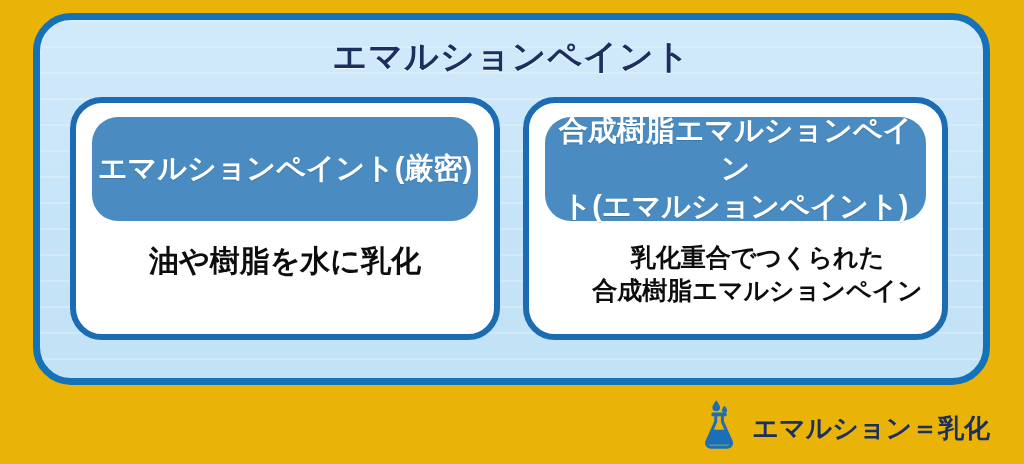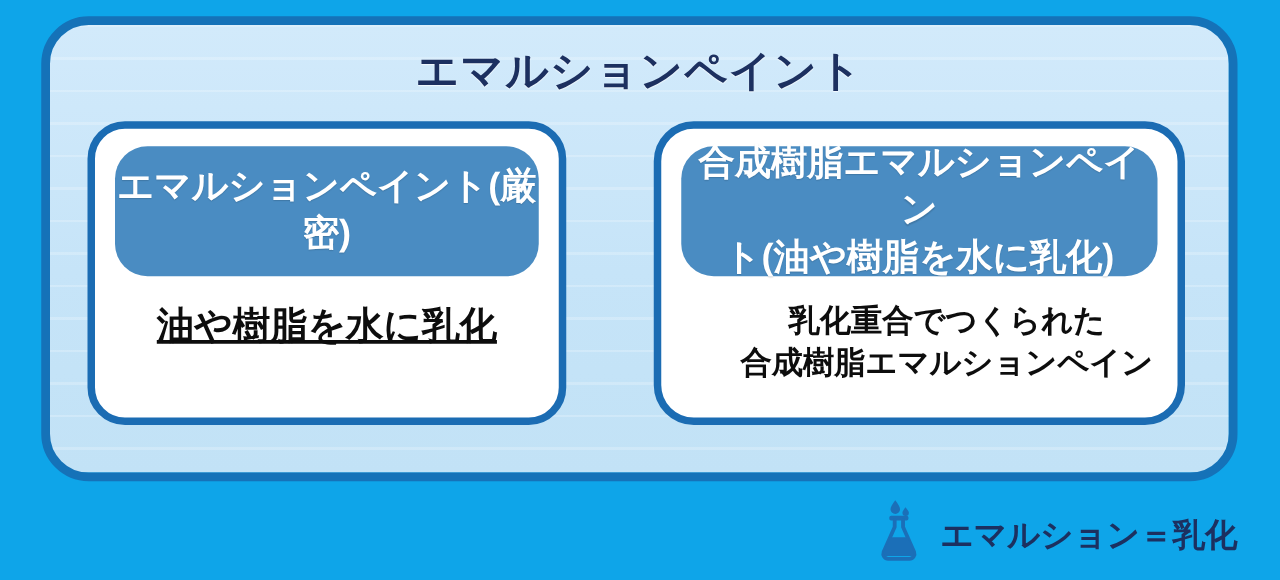--- a/index.html
+++ b/index.html
@@ -5,21 +5,21 @@
   html, body {
     margin: 0;
     padding: 0;
     background: #ffffff;
     font-family: "Liberation Sans", sans-serif;
   }
   .stage {
     position: relative;
     width: 1024px;
     height: 464px;
-    background: #0ea5e9;
+    background: #eab308;
     overflow: hidden;
   }
   
   .outer-box {
     position: absolute;
     left: 33px;
     top: 13px;
     width: 957px;
     height: 372px;
     box-sizing: border-box;
@@ -46,21 +46,21 @@
   
   .card {
     position: absolute;
     top: 77px;
     height: 243px;
     box-sizing: border-box;
     background: #ffffff;
     border: 6px solid #1b6cb3;
     border-radius: 32px;
   }
-  .card-left  { left: 30px;  width: 383px; border-radius: 30px; }
+  .card-left  { left: 30px;  width: 430px; }
   .card-right { left: 483px; width: 425px; }
   .card-header {
     margin: 14px 16px 7px 16px;
     height: 104px;
     border-radius: 26px;
     background: #4a8cc2;
     display: flex;
     flex-direction: column;
     align-items: center;
     justify-content: center;
@@ -71,21 +71,21 @@
     line-height: 1.3;
     text-shadow: 0 1px 1px rgba(0,0,0,0.15);
   }
   .card-body {
     margin-top: 20px;
     text-align: center;
     font-weight: bold;
     color: #0d0d0d;
     line-height: 1.3;
   }
-  .card-left .card-body  { font-size: 30px; text-decoration: underline; }
+  .card-left .card-body  { font-size: 30px; }
   .card-right .card-body { font-size: 25px; padding-left: 44px; }
   .body-line { display: block; }
   
   .legend {
     position: absolute;
     top: 398px;
     right: 34px;
     display: flex;
     align-items: flex-end;
     gap: 10px;
@@ -112,21 +112,21 @@
         <span class="body-line">エマルションペイント(厳密)</span>
       </div>
       <div class="card-body">
         <span class="body-line">油や樹脂を水に乳化</span>
       </div>
     </div>
 
     <div class="card card-right">
       <div class="card-header">
         <span class="body-line">合成樹脂エマルションペイン</span>
-        <span class="body-line">ト(油や樹脂を水に乳化)</span>
+        <span class="body-line">ト(エマルションペイント)</span>
       </div>
       <div class="card-body">
         <span class="body-line">乳化重合でつくられた</span>
         <span class="body-line">合成樹脂エマルションペイン</span>
       </div>
     </div>
 
   </div>
 
   <div class="legend">

